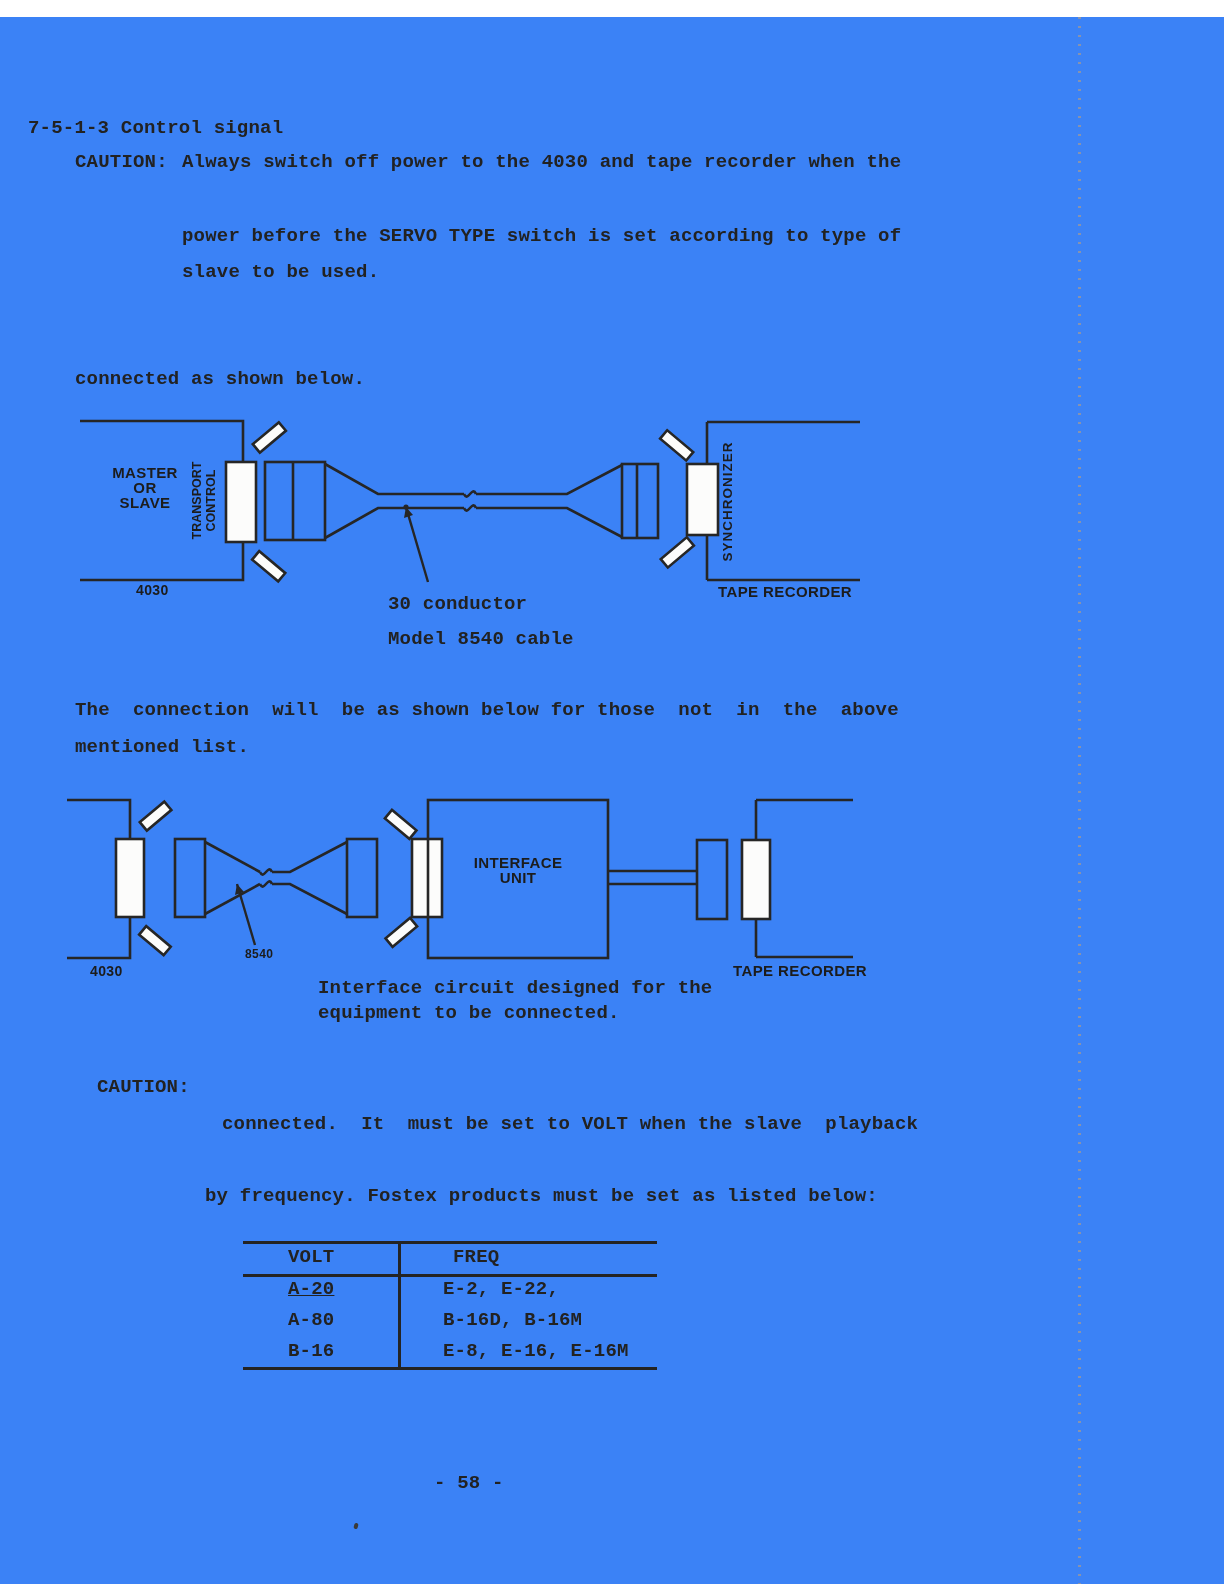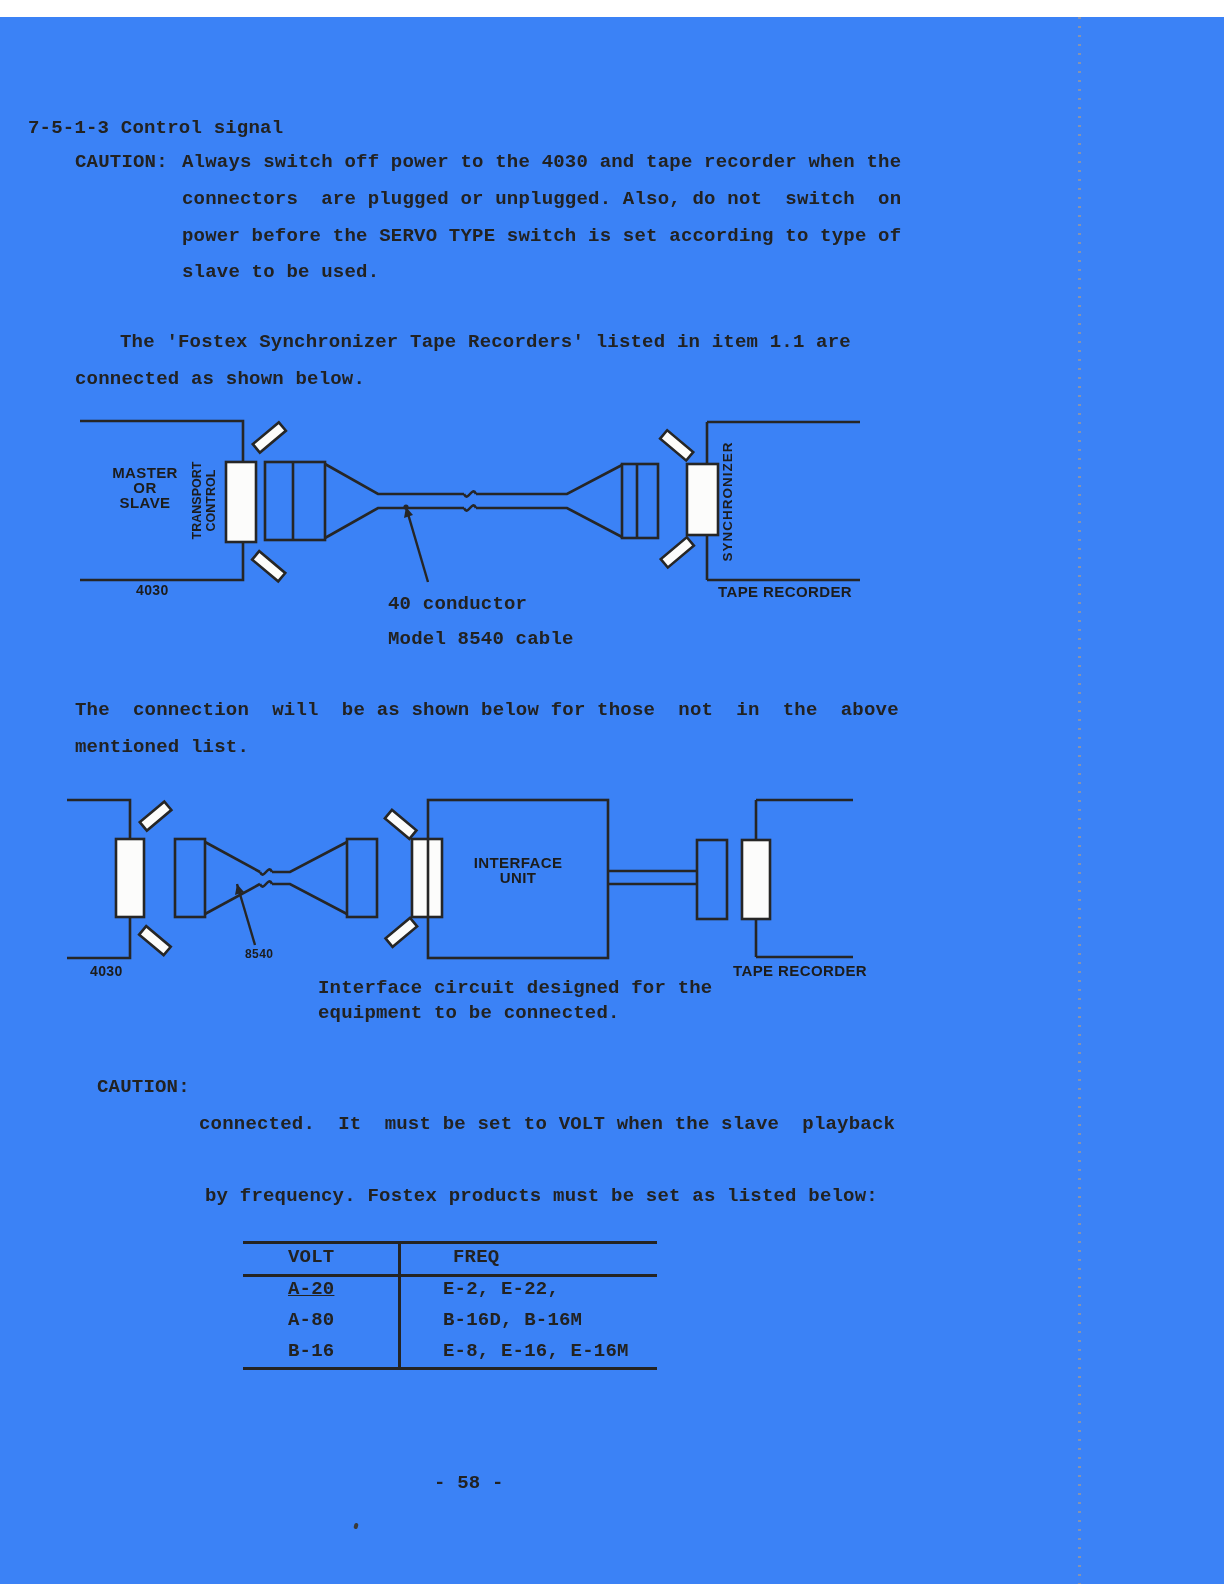--- a/index.html
+++ b/index.html
@@ -37,25 +37,23 @@
 </style>
 </head>
 <body>
 
 <div class="page">
 
   <div class="tw" style="left:28px;top:100px;">7-5-1-3 Control signal</div>
 
   <div class="tw" style="left:75px;top:134px;">CAUTION:</div>
   <div class="tw" style="left:182px;top:134px;">Always switch off power to the 4030 and tape recorder when the</div>
-  <div class="tw" style="left:182px;top:171px;">connectors  are plugged or unplugged. Also, do not  switch  on</div>
   <div class="tw" style="left:182px;top:208px;">power before the SERVO TYPE switch is set according to type of</div>
   <div class="tw" style="left:182px;top:244px;">slave to be used.</div>
 
-  <div class="tw" style="left:120px;top:314px;">The 'Fostex Synchronizer Tape Recorders' listed in item 1.1 are</div>
   <div class="tw" style="left:75px;top:351px;">connected as shown below.</div>
 
   <svg style="left:60px;top:398px;" width="810" height="252" viewBox="0 0 810 252" fill="none" stroke="#262626" stroke-width="2.6">
 
     <g>
       <path d="M20,6 H183 V47"></path>
       <path d="M183,127 V165 H20"></path>
       <rect x="166" y="47" width="30" height="80" fill="#fcfcfb"></rect>
       <rect x="196" y="28" width="34" height="11" transform="rotate(-40 196 33)" fill="#fcfcfb"></rect>
       <rect x="196" y="135" width="34" height="11" transform="rotate(40 196 140)" fill="#fcfcfb"></rect>
@@ -96,21 +94,21 @@
 SLAVE</div>
   <div class="vertbox" style="left:158px;top:436px;width:94px;height:94px;">
     <span class="vert" style="font-size:12.5px;line-height:13.5px;">TRANSPORT
 CONTROL</span>
   </div>
   <div class="dlab" style="left:136px;top:566px;font-size:14px;">4030</div>
   <div class="vertbox" style="left:677px;top:404px;width:100px;height:160px;">
     <span class="vert" style="font-size:13.5px;letter-spacing:1px;">SYNCHRONIZER</span>
   </div>
   <div class="dlab" style="left:718px;top:567px;">TAPE RECORDER</div>
-  <div class="tw" style="left:388px;top:576px;">40 conductor</div>
+  <div class="tw" style="left:388px;top:576px;">30 conductor</div>
   <div class="tw" style="left:388px;top:611px;">Model 8540 cable</div>
 
   <div class="tw" style="left:75px;top:682px;">The  connection  will  be as shown below for those  not  in  the  above</div>
   <div class="tw" style="left:75px;top:719px;">mentioned list.</div>
 
   <svg style="left:55px;top:778px;" width="810" height="235" viewBox="0 0 810 235" fill="none" stroke="#262626" stroke-width="2.6">
 
     <g>
       <path d="M12,5 H75 V44"></path>
       <path d="M75,122 V163 H12"></path>
@@ -155,21 +153,21 @@
 
   <div class="dlab" style="left:90px;top:947px;font-size:14px;">4030</div>
   <div class="dlab" style="left:245px;top:930px;font-size:12px;">8540</div>
   <div class="dlab center" style="left:430px;top:838px;width:176px;">INTERFACE
 UNIT</div>
   <div class="dlab" style="left:733px;top:946px;">TAPE RECORDER</div>
   <div class="tw" style="left:318px;top:960px;">Interface circuit designed for the</div>
   <div class="tw" style="left:318px;top:985px;">equipment to be connected.</div>
 
   <div class="tw" style="left:97px;top:1059px;">CAUTION:</div>
-  <div class="tw" style="left:199px;top:1096px;text-align:center;">connected.  It  must be set to VOLT when the slave  playback</div>
+  <div class="tw" style="left:222px;top:1096px;text-align:center;">connected.  It  must be set to VOLT when the slave  playback</div>
   <div class="tw" style="left:205px;top:1168px;">by frequency. Fostex products must be set as listed below:</div>
 
   <div style="position:absolute;left:243px;top:1224px;width:414px;height:120px;">
     <div class="rule" style="left:0;top:0;width:414px;height:2.5px;"></div>
     <div class="rule" style="left:0;top:33px;width:414px;height:2.5px;"></div>
     <div class="rule" style="left:0;top:126px;width:414px;height:2.5px;"></div>
     <div class="rule" style="left:155px;top:0;width:2.5px;height:128px;"></div>
     <div class="tbl-cell" style="left:45px;top:5px;">VOLT</div>
     <div class="tbl-cell" style="left:210px;top:5px;">FREQ</div>
     <div class="tbl-cell" style="left:45px;top:37px;text-decoration:underline;">A-20</div>

